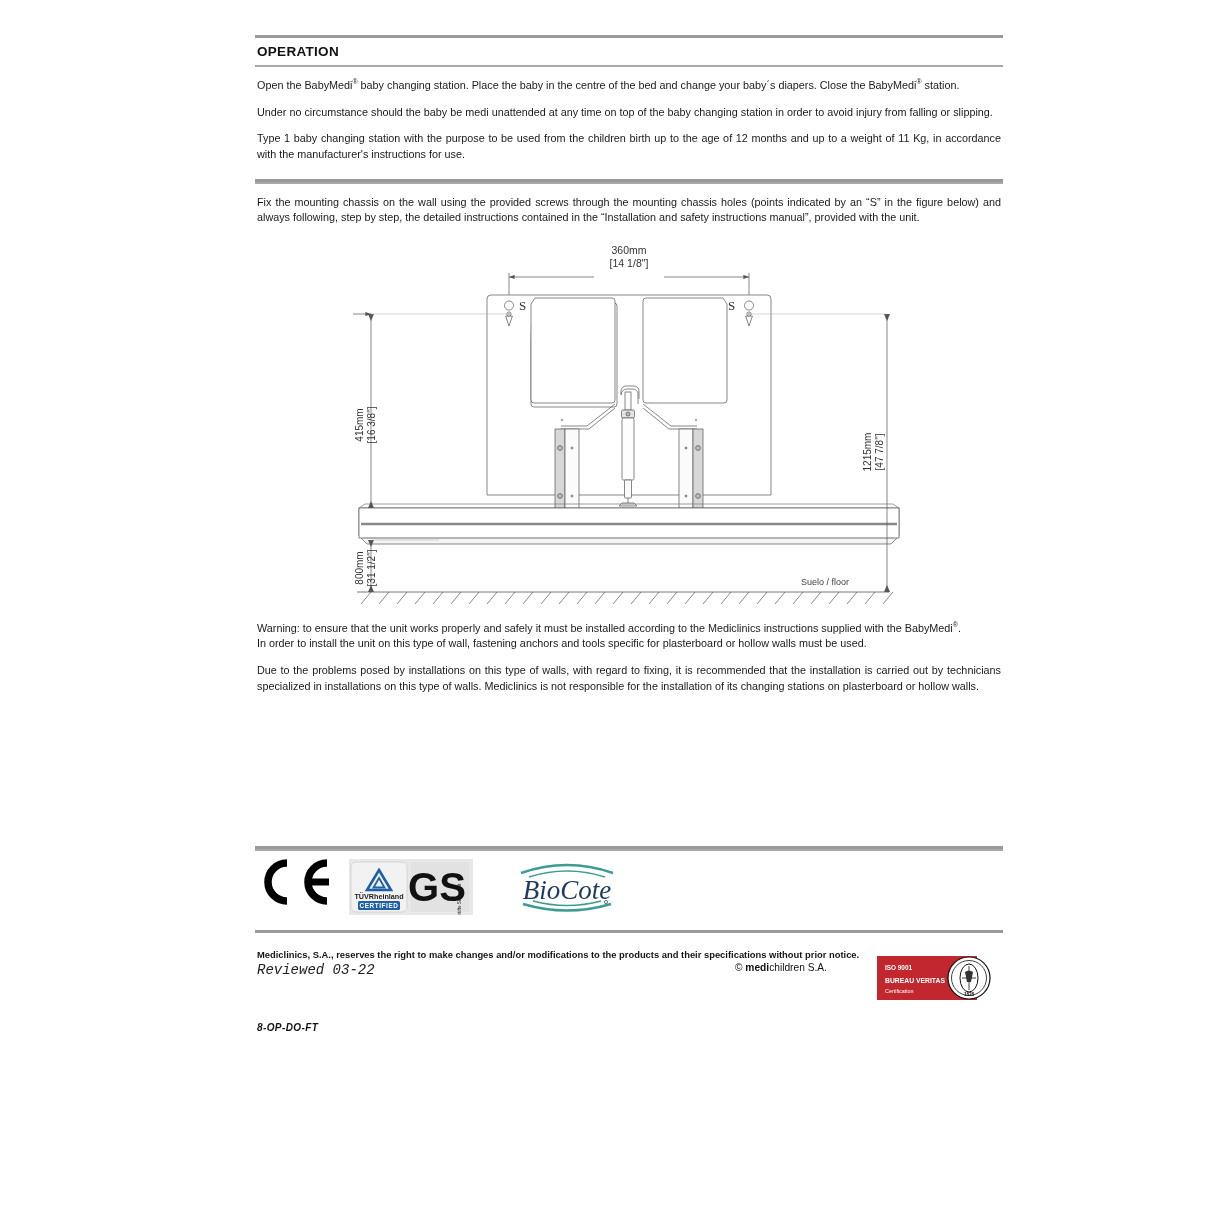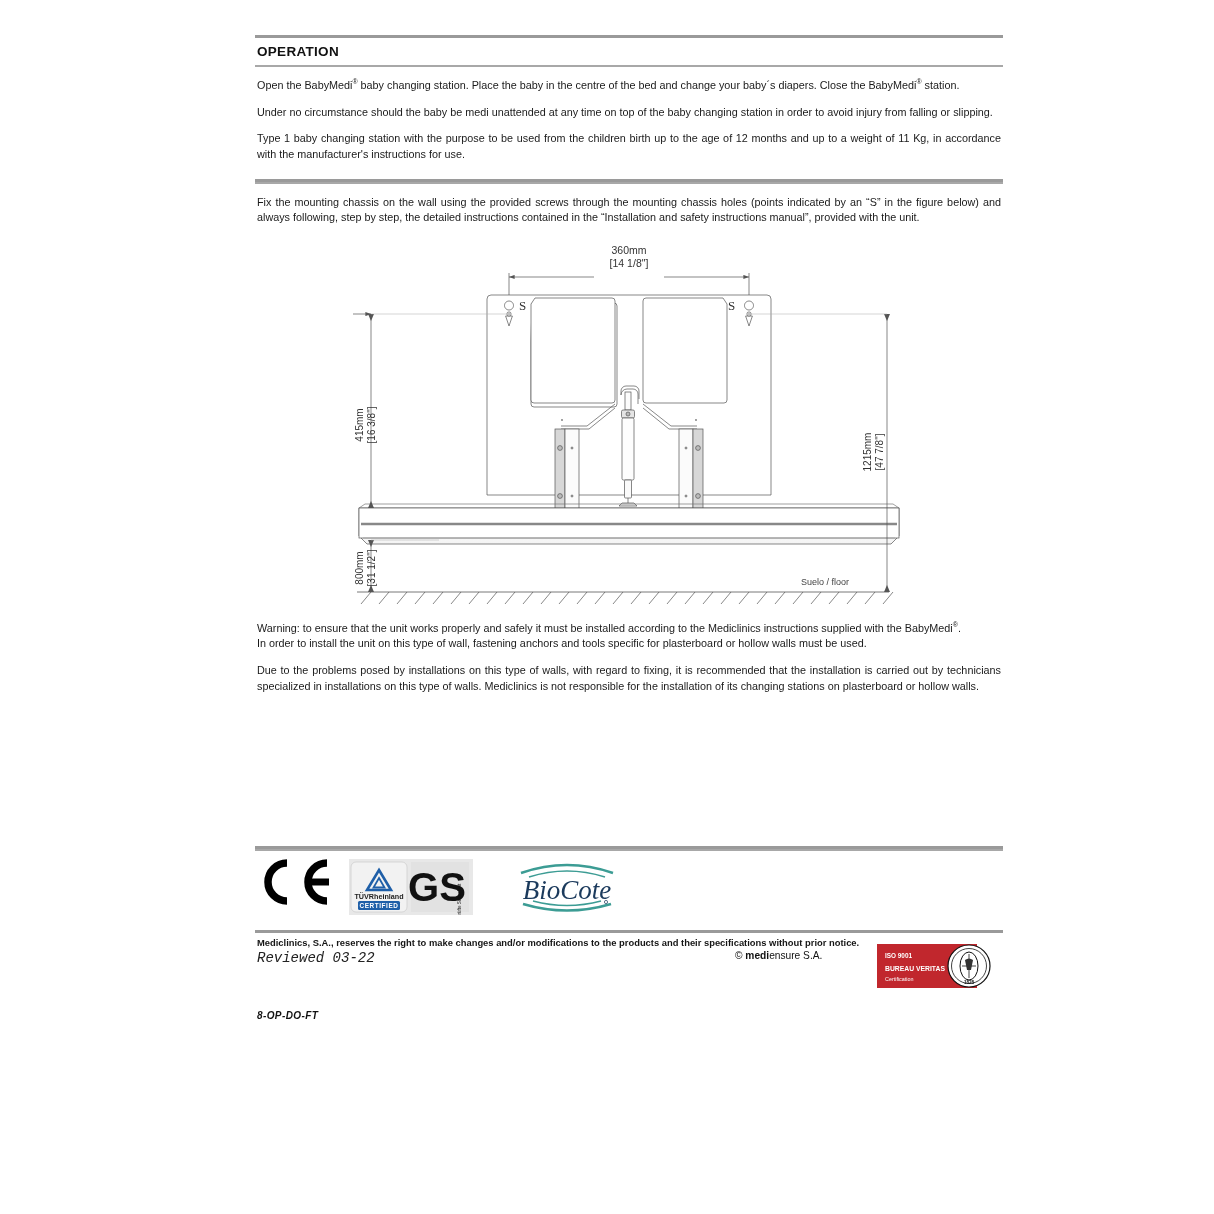--- a/index.html
+++ b/index.html
@@ -80,21 +80,21 @@
   .biocote { display: block; margin-left: 16px; }
   
   .footer-wrap {
     position: relative;
     padding-top: 5px;
   }
   .footer-text {
     font-size: 9.4px;
     font-weight: bold;
     color: #151515;
-    padding: 4px 2px 0 2px;
+    padding: 16px 2px 0 2px;
   }
   .footer-line2 {
     display: flex;
     align-items: flex-start;
     padding: 2px 2px 0 2px;
     position: relative;
   }
   .reviewed {
     font-size: 14px;
     font-style: italic;
@@ -360,21 +360,21 @@
     </div>
   </div>
 
   <div class="footer-wrap">
     <div class="rule"></div>
     <div class="footer-text">Mediclinics, S.A., reserves the right to make changes and/or modifications to the products and their specifications without prior notice.</div>
 
     <div class="footer-line2">
       <span class="reviewed">Reviewed 03-22</span>
 
-      <span class="copyright"><span>©</span>&nbsp;<span class="mc">medi</span><span>ensure S.A.</span></span>
+      <span class="copyright"><span>©</span>&nbsp;<span class="mc">medi</span><span>children S.A.</span></span>
 
       <svg class="bv-seal" width="118" height="44" viewBox="0 0 118 44">
         <rect x="0" y="0" width="100" height="44" fill="#c1272d"></rect>
         <text x="8" y="14" font-family="Liberation Sans, sans-serif" font-size="6.4" font-weight="bold" fill="#ffffff">ISO 9001</text>
         <text x="8" y="27" font-family="Liberation Sans, sans-serif" font-size="6.8" font-weight="bold" fill="#ffffff">BUREAU VERITAS</text>
         <text x="8" y="37" font-family="Liberation Sans, sans-serif" font-size="5.4" fill="#ffffff">Certification</text>
 
         <g>
           <circle cx="92" cy="22" r="21" fill="#ffffff" stroke="#111" stroke-width="1.2"></circle>
           <circle cx="92" cy="22" r="17.5" fill="#ffffff" stroke="#111" stroke-width="0.8"></circle>

